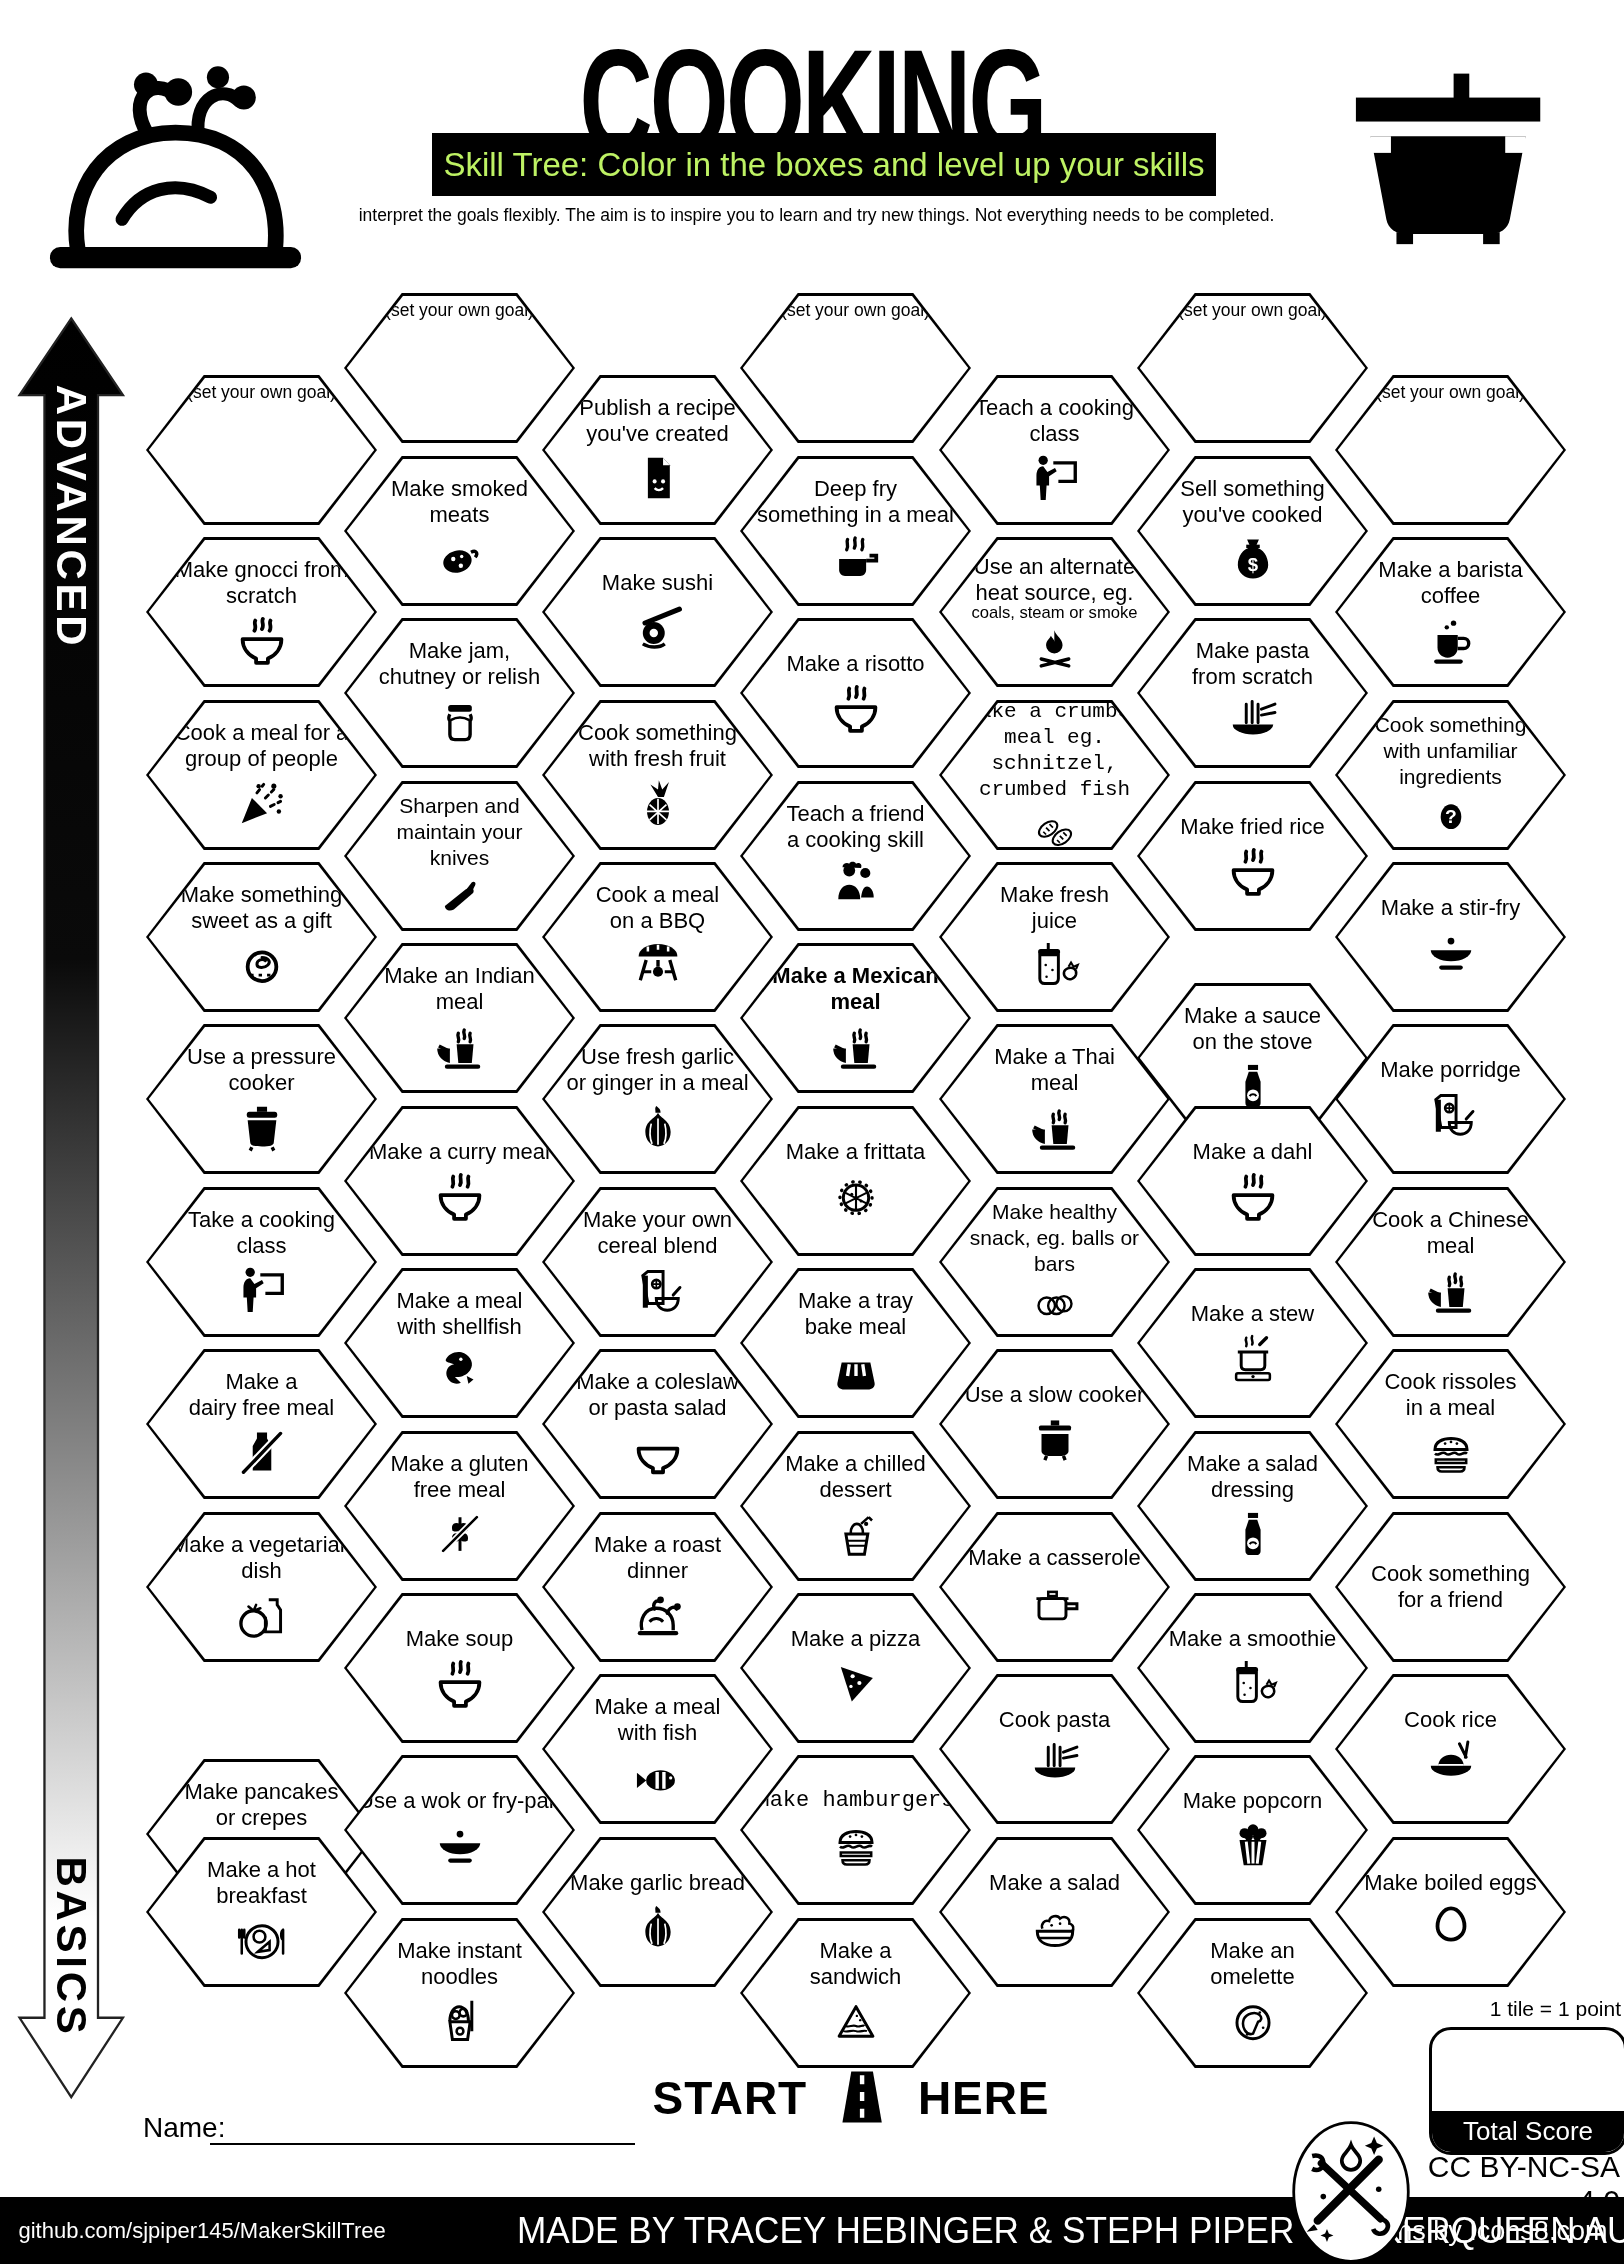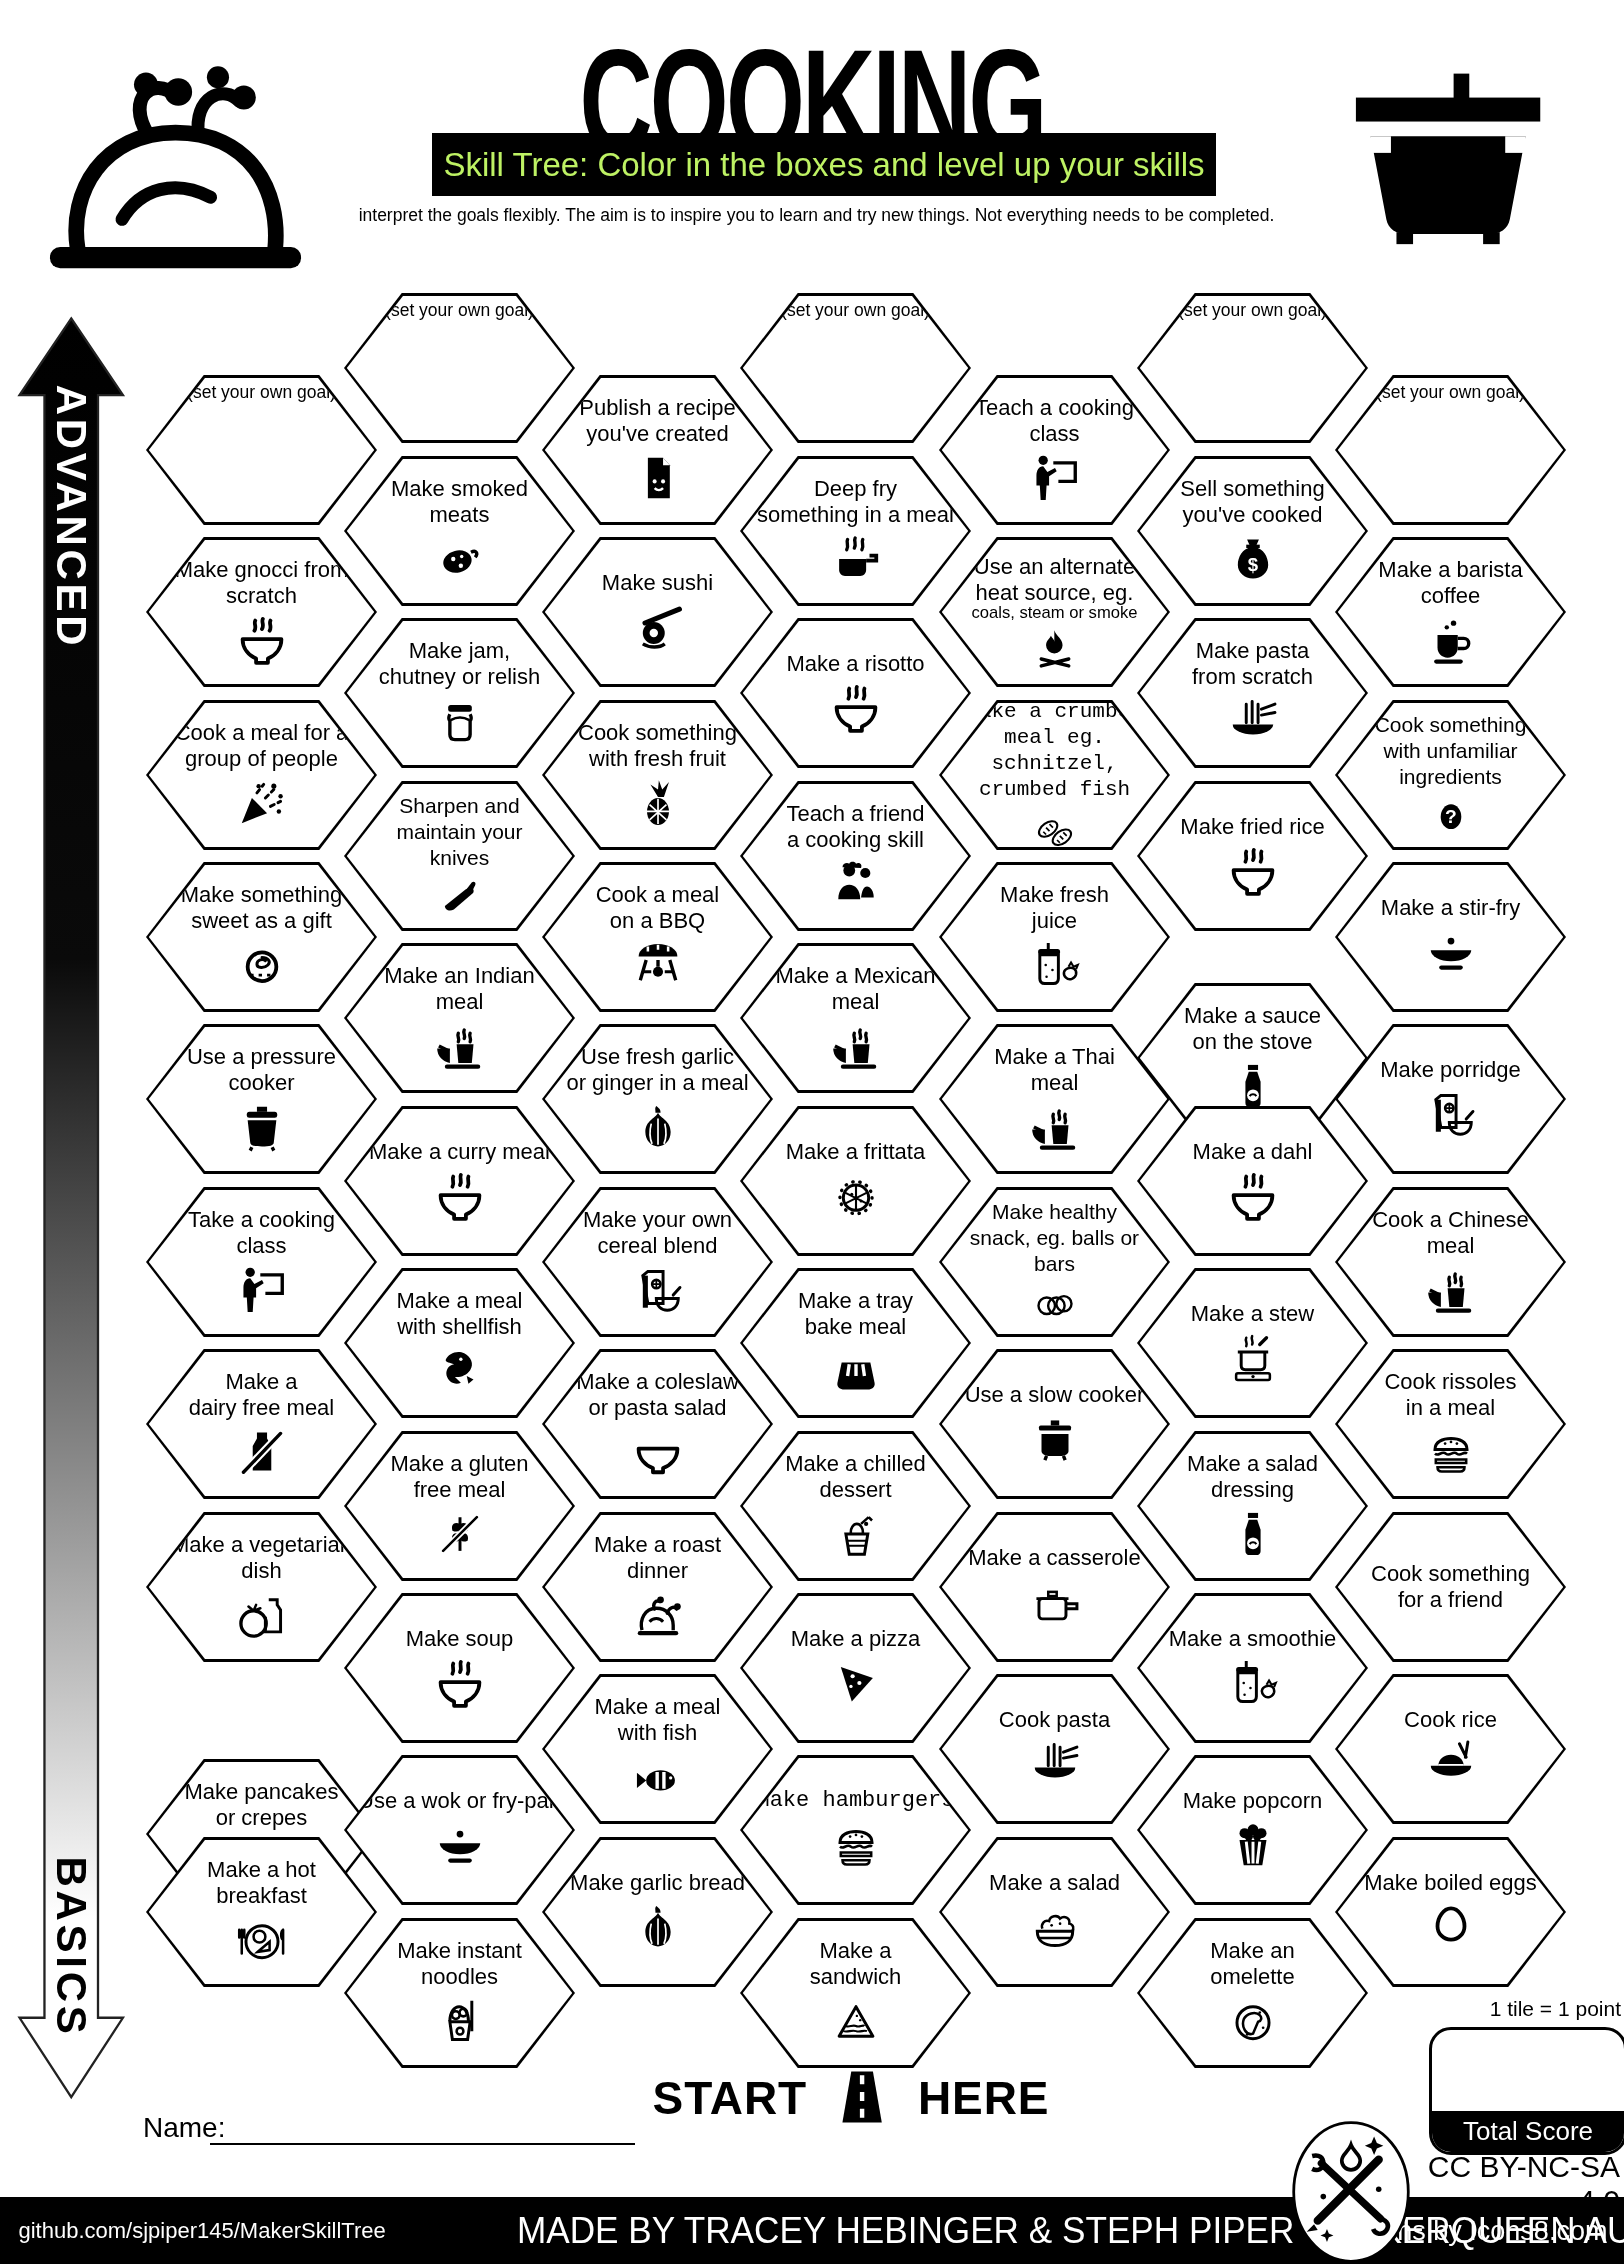--- a/index.html
+++ b/index.html
@@ -724,21 +724,21 @@
       </div>
       <div class="hex" style="left: 740px; top: 781px;">
         <div class="hex-inner">
           <span class="hex-label">Teach a friend
 a cooking skill</span>
           <svg width="54" height="54" viewBox="0 0 64 64" class="hex-icon">
             <use href="#i-two-friends"></use>
           </svg>
         </div>
       </div>
-      <div class="hex" style="left: 740px; top: 943px;">
+      <div class="hex" style="left: 740px; top: 943px; font-weight: bold;">
         <div class="hex-inner">
           <span class="hex-label">Make a Mexican
 meal</span>
           <svg width="54" height="54" viewBox="0 0 64 64" class="hex-icon">
             <use href="#i-meal-cup"></use>
           </svg>
         </div>
       </div>
       <div class="hex" style="left: 740px; top: 1106px;">
         <div class="hex-inner">

